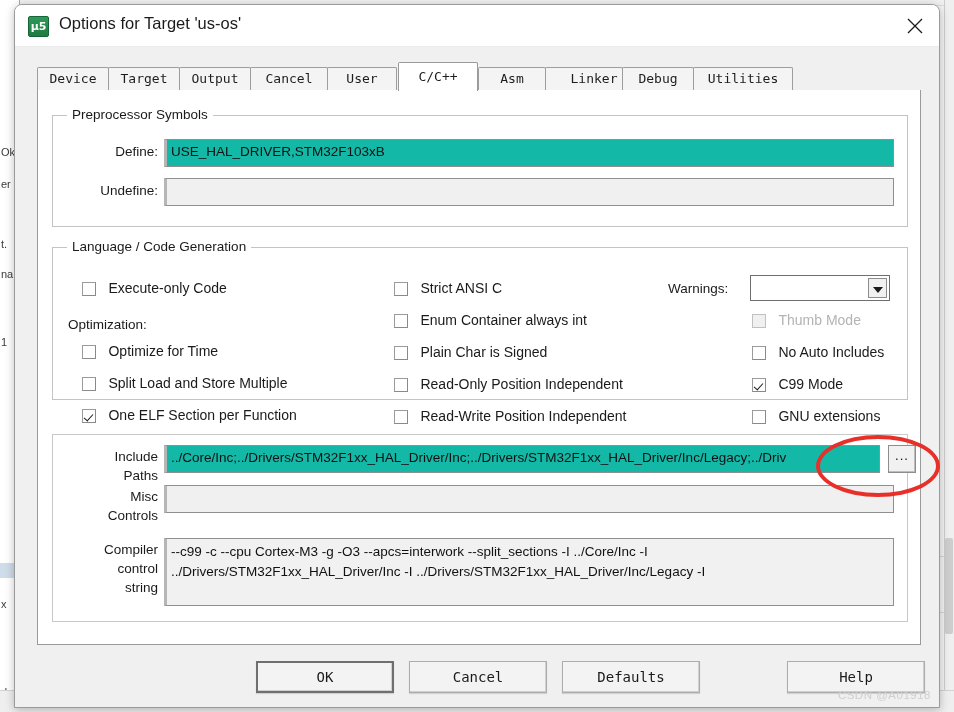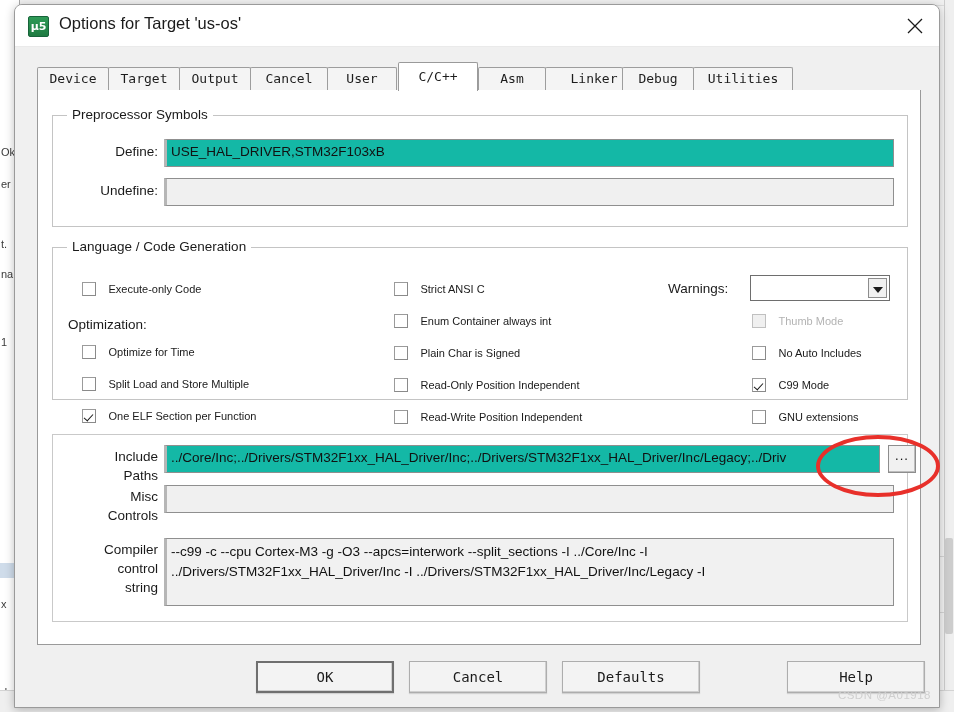--- a/index.html
+++ b/index.html
@@ -176,21 +176,21 @@
   }
   .cbox.checked::after {
     content: "";
     position: absolute; left: 3px; top: 2px;
     width: 4px; height: 8px;
     border: solid #1a1a1a; border-width: 0 1.6px 1.6px 0;
     transform: rotate(42deg);
   }
   .cbox.disabled { background: #f0f0f0; border-color: #c0c0c0; }
   .cbrow .cblabel {
-    font-size: 11px; color: #1a1a1a; margin-left: 8px; margin-top: 8px;
+    font-size: 14px; color: #1a1a1a; margin-left: 8px; margin-top: 8px;
   }
   .cbrow.disabled .cblabel { color: #b3b3b3; }
 
   
   .combo {
     position: absolute;
     background: #ffffff;
     border: 1px solid #6e6e6e;
     font-size: 13.5px; color: #111111;
     cursor: pointer;

